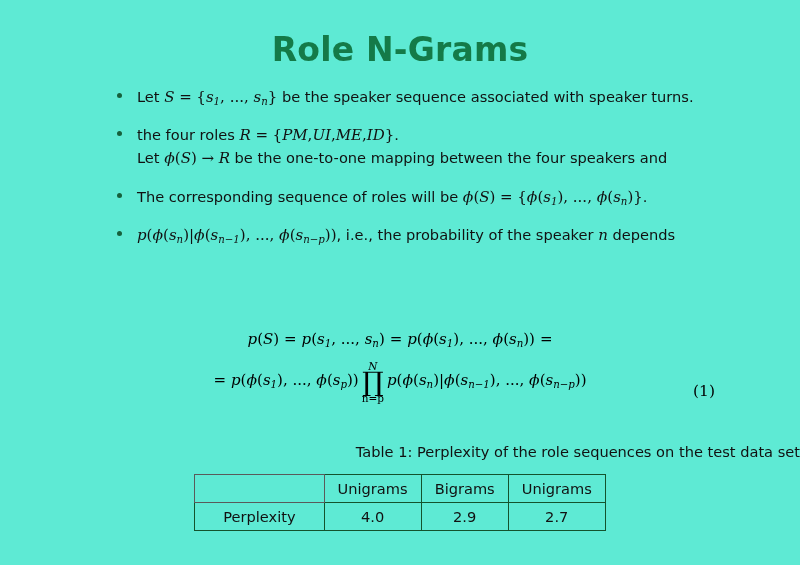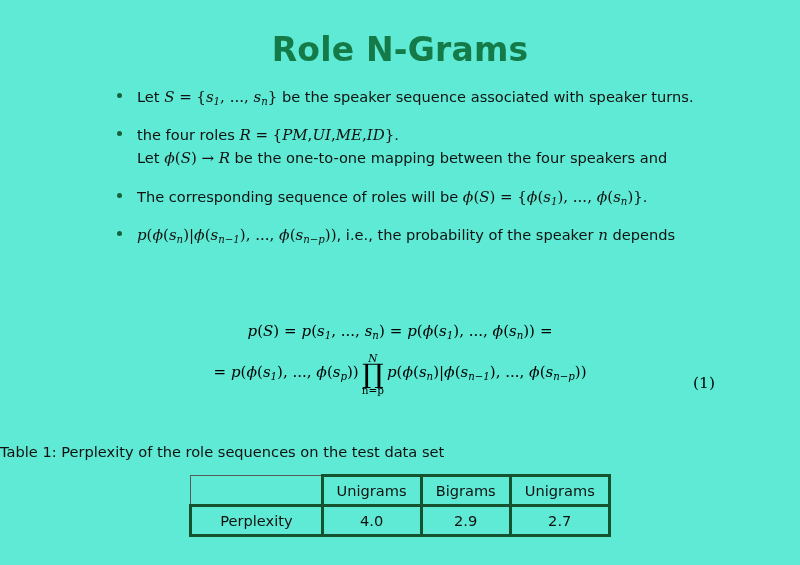--- a/index.html
+++ b/index.html
@@ -83,21 +83,21 @@
   }
   .phi {
     font-family: "DejaVu Serif", serif;
     font-style: italic;
     font-size: 15.5px;
   }
 
   
   .equation-block {
     position: absolute;
-    top: 322px;
+    top: 330px;
     left: 0;
     width: 800px;
   }
   .eq-line {
     text-align: center;
     font-family: "DejaVu Serif", serif;
     font-size: 15.5px;
     white-space: nowrap;
   }
   .eq-line-1 { margin-bottom: 11px; }
@@ -143,39 +143,39 @@
     line-height: 1;
     margin-top: -1px;
   }
 
   
   .table-caption {
     position: absolute;
     top: 443px;
     left: 0;
     width: 800px;
-    text-align: left;
+    text-align: right;
     font-size: 14.6px;
     color: #111111;
   }
   .table-wrap {
     position: absolute;
     top: 474px;
     left: 0;
     width: 800px;
     display: flex;
     justify-content: center;
   }
   table.ptable {
     border-collapse: collapse;
     font-size: 14.6px;
     color: #111111;
   }
   table.ptable td, table.ptable th {
-    border: 3px solid #14532d;
+    border: 1px solid #14532d;
     font-weight: normal;
     text-align: center;
     padding: 5px 13px;
     height: 21px;
     box-sizing: border-box;
   }
   table.ptable td.rowhead {
     text-align: center;
     padding: 5px 28px;
   }

